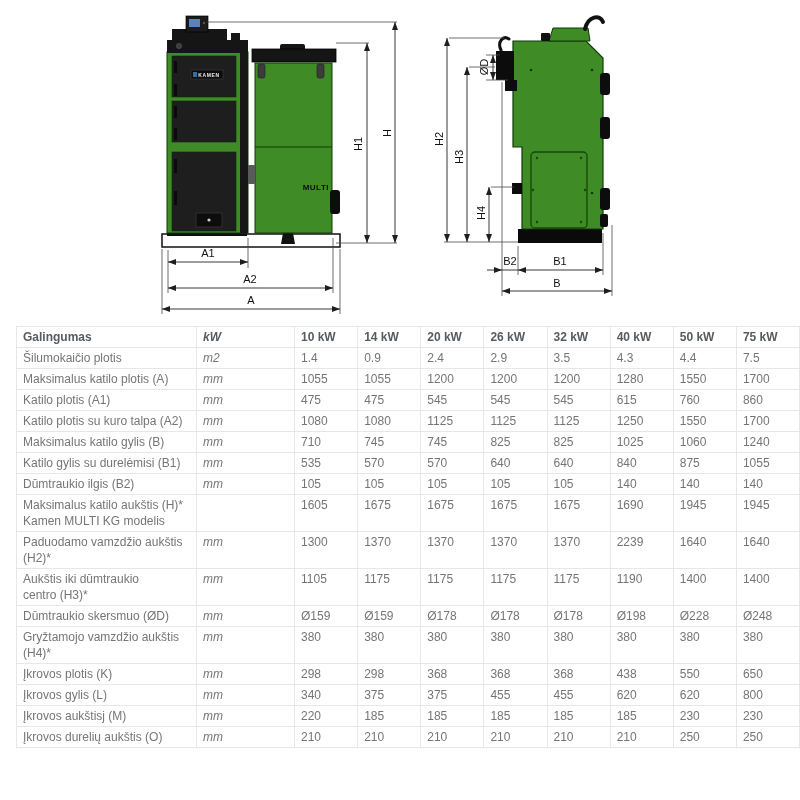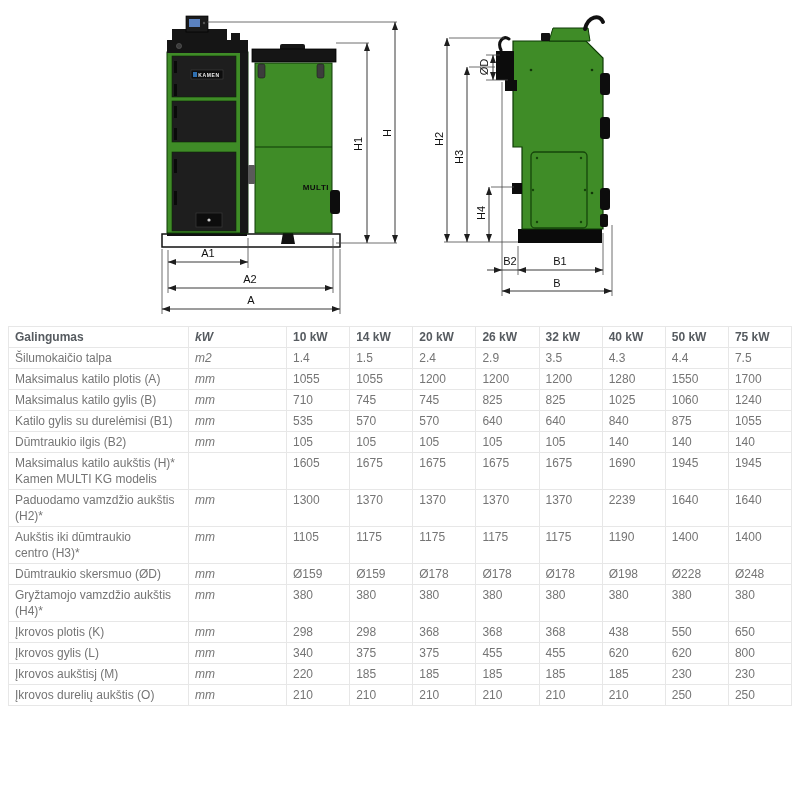--- a/index.html
+++ b/index.html
@@ -6,21 +6,21 @@
   body{width:800px;height:800px;font-family:"Liberation Sans",sans-serif;overflow:hidden;}
   .drawing-wrap{width:800px;height:322px;position:relative;}
   svg{display:block;}
   svg text{font-family:"Liberation Sans",sans-serif;}
   .dim{stroke:#3a3a3a;stroke-width:1;fill:none;}
   .ext{stroke:#4a4a4a;stroke-width:0.8;fill:none;}
   .arrow{fill:#1e1e1e;stroke:none;}
   .dimlbl{font-size:11px;fill:#111;}
   .green{fill:#3f8c27;}
   .dkstroke{stroke:#0e3a06;stroke-width:1;}
-  .spec-table{border-collapse:collapse;table-layout:fixed;width:784px;margin:4px 8px 0 8px;font-size:12px;color:#757575;}
+  .spec-table{border-collapse:collapse;table-layout:fixed;width:784px;margin:4px 8px 0 16px;font-size:12px;color:#757575;}
   .spec-table th,.spec-table td{box-sizing:border-box;border:1px solid #e7e7e7;padding:2px 6px;text-align:left;vertical-align:top;line-height:16px;font-weight:normal;overflow:hidden;}
   .spec-table th{color:#565b60;font-weight:bold;}
   .col-label{width:180px;}
   .col-unit{width:98px;font-style:italic;}
   .lbl-cell{white-space:nowrap;}
 </style>
 </head>
 <body>
 
 <div class="drawing-wrap">
@@ -193,40 +193,64 @@
         <th>20 kW</th>
         <th>26 kW</th>
         <th>32 kW</th>
         <th>40 kW</th>
         <th>50 kW</th>
         <th>75 kW</th>
       </tr>
   </thead>
   <tbody>
       <tr>
-        <td class="col-label lbl-cell">Šilumokaičio talpa</td>
+        <td class="col-label lbl-cell">Šilumokaičio plotis</td>
         <td class="col-unit">m2</td>
         <td>1.4</td>
-        <td>1.5</td>
+        <td>0.9</td>
         <td>2.4</td>
         <td>2.9</td>
         <td>3.5</td>
         <td>4.3</td>
         <td>4.4</td>
         <td>7.5</td>
       </tr>
       <tr>
         <td class="col-label lbl-cell">Maksimalus katilo plotis (A)</td>
         <td class="col-unit">mm</td>
         <td>1055</td>
         <td>1055</td>
         <td>1200</td>
         <td>1200</td>
         <td>1200</td>
         <td>1280</td>
+        <td>1550</td>
+        <td>1700</td>
+      </tr>
+      <tr>
+        <td class="col-label lbl-cell">Katilo plotis (A1)</td>
+        <td class="col-unit">mm</td>
+        <td>475</td>
+        <td>475</td>
+        <td>545</td>
+        <td>545</td>
+        <td>545</td>
+        <td>615</td>
+        <td>760</td>
+        <td>860</td>
+      </tr>
+      <tr>
+        <td class="col-label lbl-cell">Katilo plotis su kuro talpa (A2)</td>
+        <td class="col-unit">mm</td>
+        <td>1080</td>
+        <td>1080</td>
+        <td>1125</td>
+        <td>1125</td>
+        <td>1125</td>
+        <td>1250</td>
         <td>1550</td>
         <td>1700</td>
       </tr>
       <tr>
         <td class="col-label lbl-cell">Maksimalus katilo gylis (B)</td>
         <td class="col-unit">mm</td>
         <td>710</td>
         <td>745</td>
         <td>745</td>
         <td>825</td>

